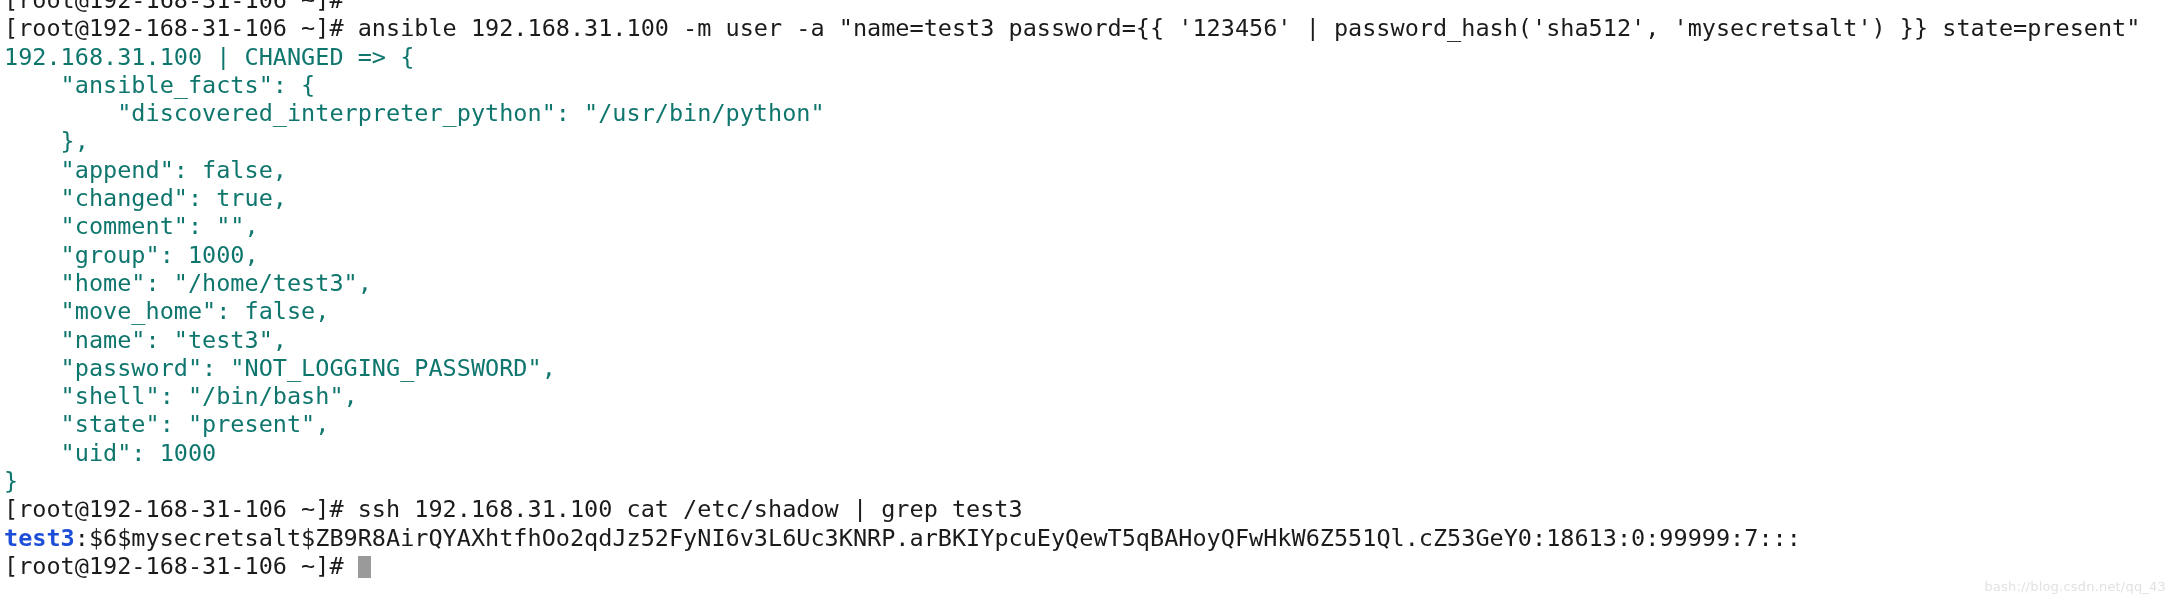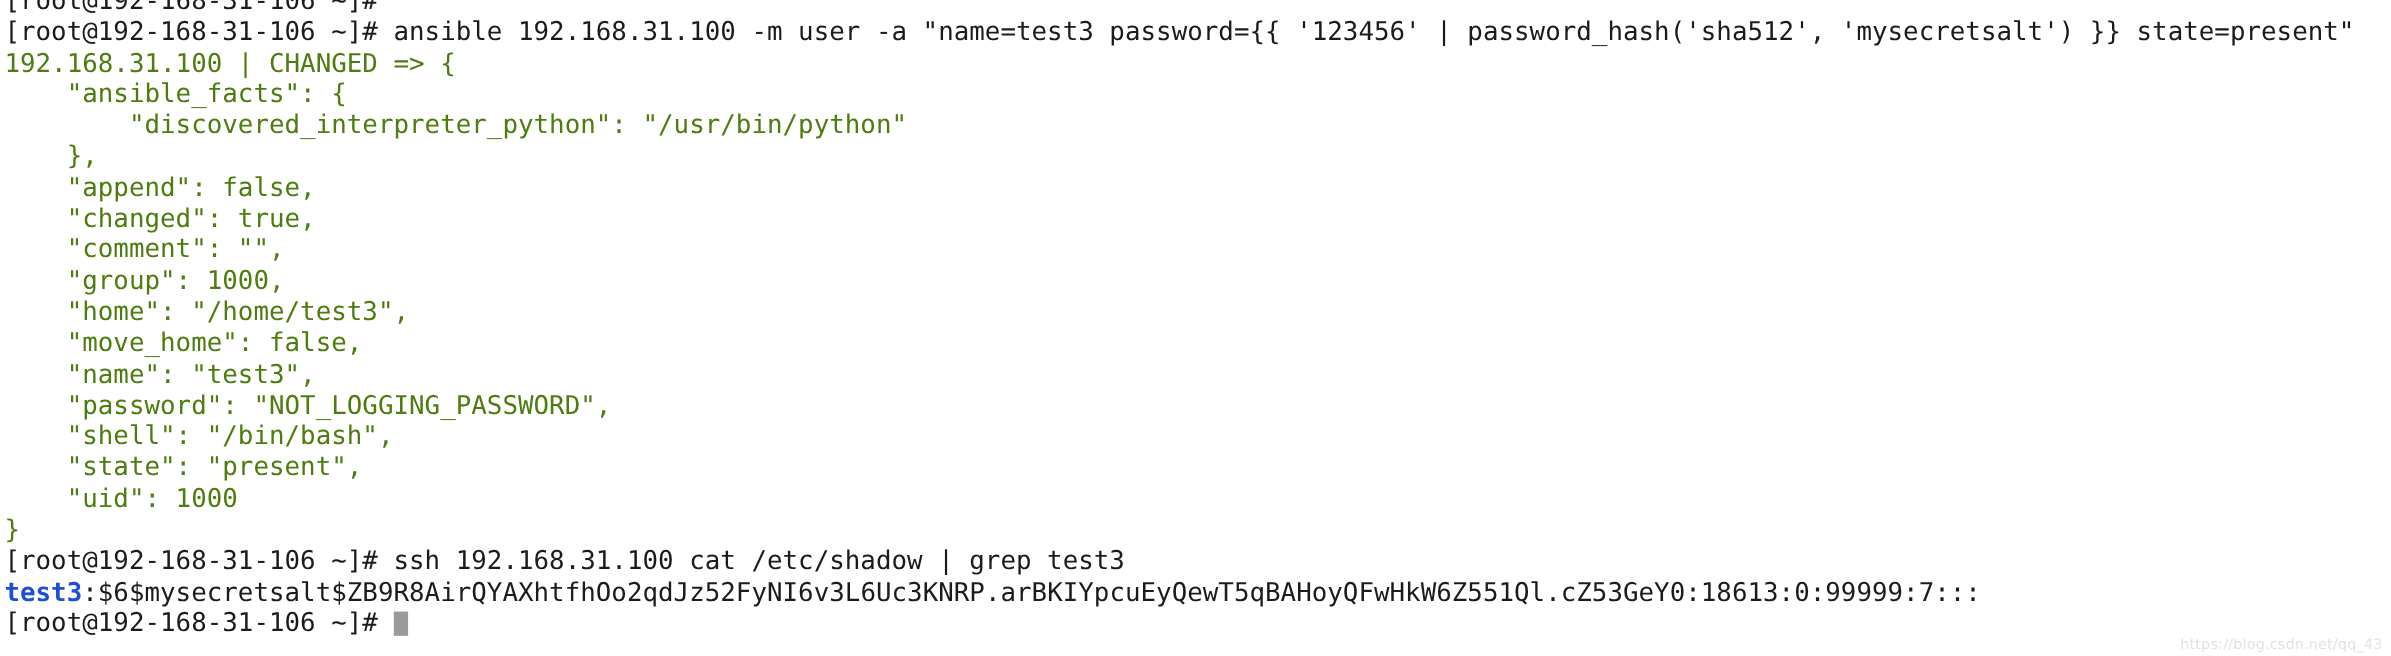--- a/index.html
+++ b/index.html
@@ -32,21 +32,21 @@
     letter-spacing: 0px;
     white-space: pre;
     -webkit-font-smoothing: antialiased;
   }
   .line {
     white-space: pre;
     padding-left: 4px;
     height: 28.3px;
   }
   .c-default { color: #1b1b1b; }
-  .c-json    { color: #4d7c0f; }
+  .c-json    { color: #0f766e; }
   .c-match   { color: #1d4ed8; font-weight: bold; }
   .cursor {
     display: inline-block;
     width: 13px;
     height: 22px;
     background: #9a9a9a;
     vertical-align: -4px;
   }
   .watermark {
     position: absolute;
@@ -57,14 +57,14 @@
     color: #e2e2e2;
     white-space: pre;
     letter-spacing: 0.2px;
   }
 </style>
 </head>
 <body>
 
 <div id="terminal">
   <div class="screen" id="screen"><div class="line"><span class="c-default">[root@192-168-31-106 ~]#</span></div><div class="line"><span class="c-default">[root@192-168-31-106 ~]# ansible 192.168.31.100 -m user -a "name=test3 password={{ '123456' | password_hash('sha512', 'mysecretsalt') }} state=present"</span></div><div class="line"><span class="c-json">192.168.31.100 | CHANGED =&gt; {</span></div><div class="line"><span class="c-json">    "ansible_facts": {</span></div><div class="line"><span class="c-json">        "discovered_interpreter_python": "/usr/bin/python"</span></div><div class="line"><span class="c-json">    },</span></div><div class="line"><span class="c-json">    "append": false,</span></div><div class="line"><span class="c-json">    "changed": true,</span></div><div class="line"><span class="c-json">    "comment": "",</span></div><div class="line"><span class="c-json">    "group": 1000,</span></div><div class="line"><span class="c-json">    "home": "/home/test3",</span></div><div class="line"><span class="c-json">    "move_home": false,</span></div><div class="line"><span class="c-json">    "name": "test3",</span></div><div class="line"><span class="c-json">    "password": "NOT_LOGGING_PASSWORD",</span></div><div class="line"><span class="c-json">    "shell": "/bin/bash",</span></div><div class="line"><span class="c-json">    "state": "present",</span></div><div class="line"><span class="c-json">    "uid": 1000</span></div><div class="line"><span class="c-json">}</span></div><div class="line"><span class="c-default">[root@192-168-31-106 ~]# ssh 192.168.31.100 cat /etc/shadow | grep test3</span></div><div class="line"><span class="c-match">test3</span><span class="c-default">:$6$mysecretsalt$ZB9R8AirQYAXhtfhOo2qdJz52FyNI6v3L6Uc3KNRP.arBKIYpcuEyQewT5qBAHoyQFwHkW6Z551Ql.cZ53GeY0:18613:0:99999:7:::</span></div><div class="line"><span class="c-default">[root@192-168-31-106 ~]# </span><span class="cursor"></span></div></div>
-  <div class="watermark">https://blog.csdn.net/qq_43</div>
+  <div class="watermark">bash://blog.csdn.net/qq_43</div>
 </div>
 
 </body></html>

